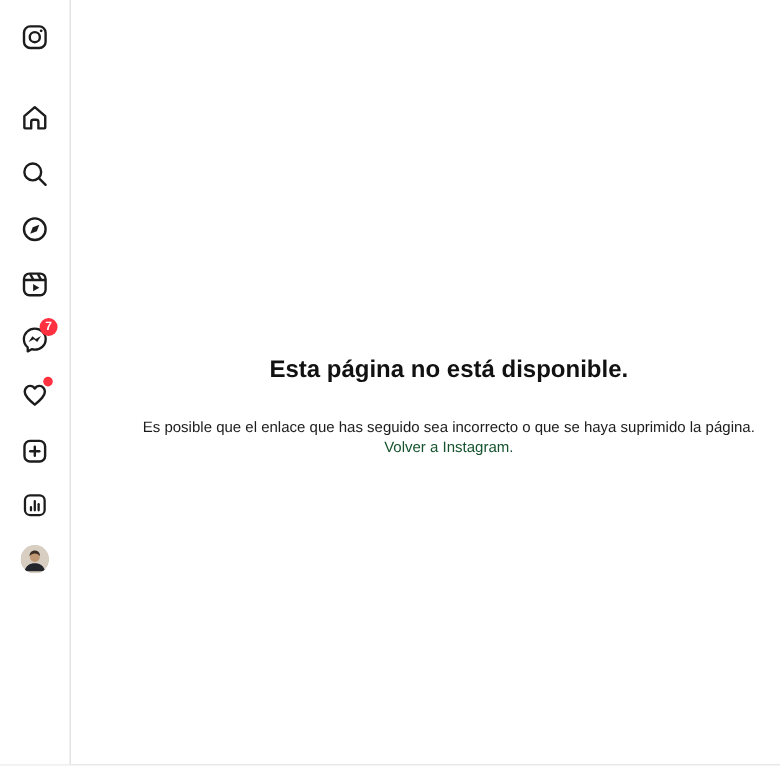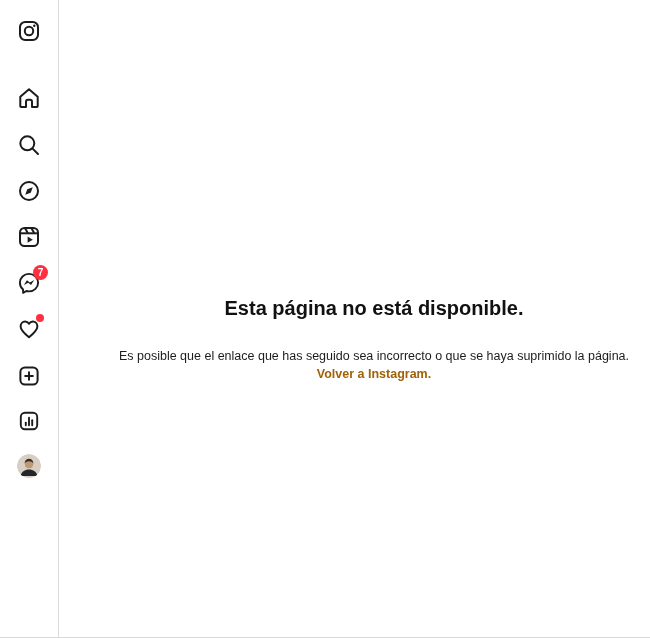--- a/index.html
+++ b/index.html
@@ -207,16 +207,16 @@
           <path d="M3.5 22 c0.9 -4.4 4.3 -6.6 8.5 -6.6 s7.6 2.2 8.5 6.6 Z" fill="#23262b"></path>
         </svg>
       </span>
     </div>
 
   </nav>
 
   <main class="error-block">
     <h1 class="error-title">Esta página no está disponible.</h1>
     <p class="error-message">Es posible que el enlace que has seguido sea incorrecto o que se haya suprimido la página.</p>
-    <a class="error-link" href="#" style="color:#a16207;font-weight:bold;">Volver a Instagram.</a>
+    <a class="error-link" href="#" style="color:#14532d;">Volver a Instagram.</a>
   </main>
 
 </div>
 
 </body></html>

